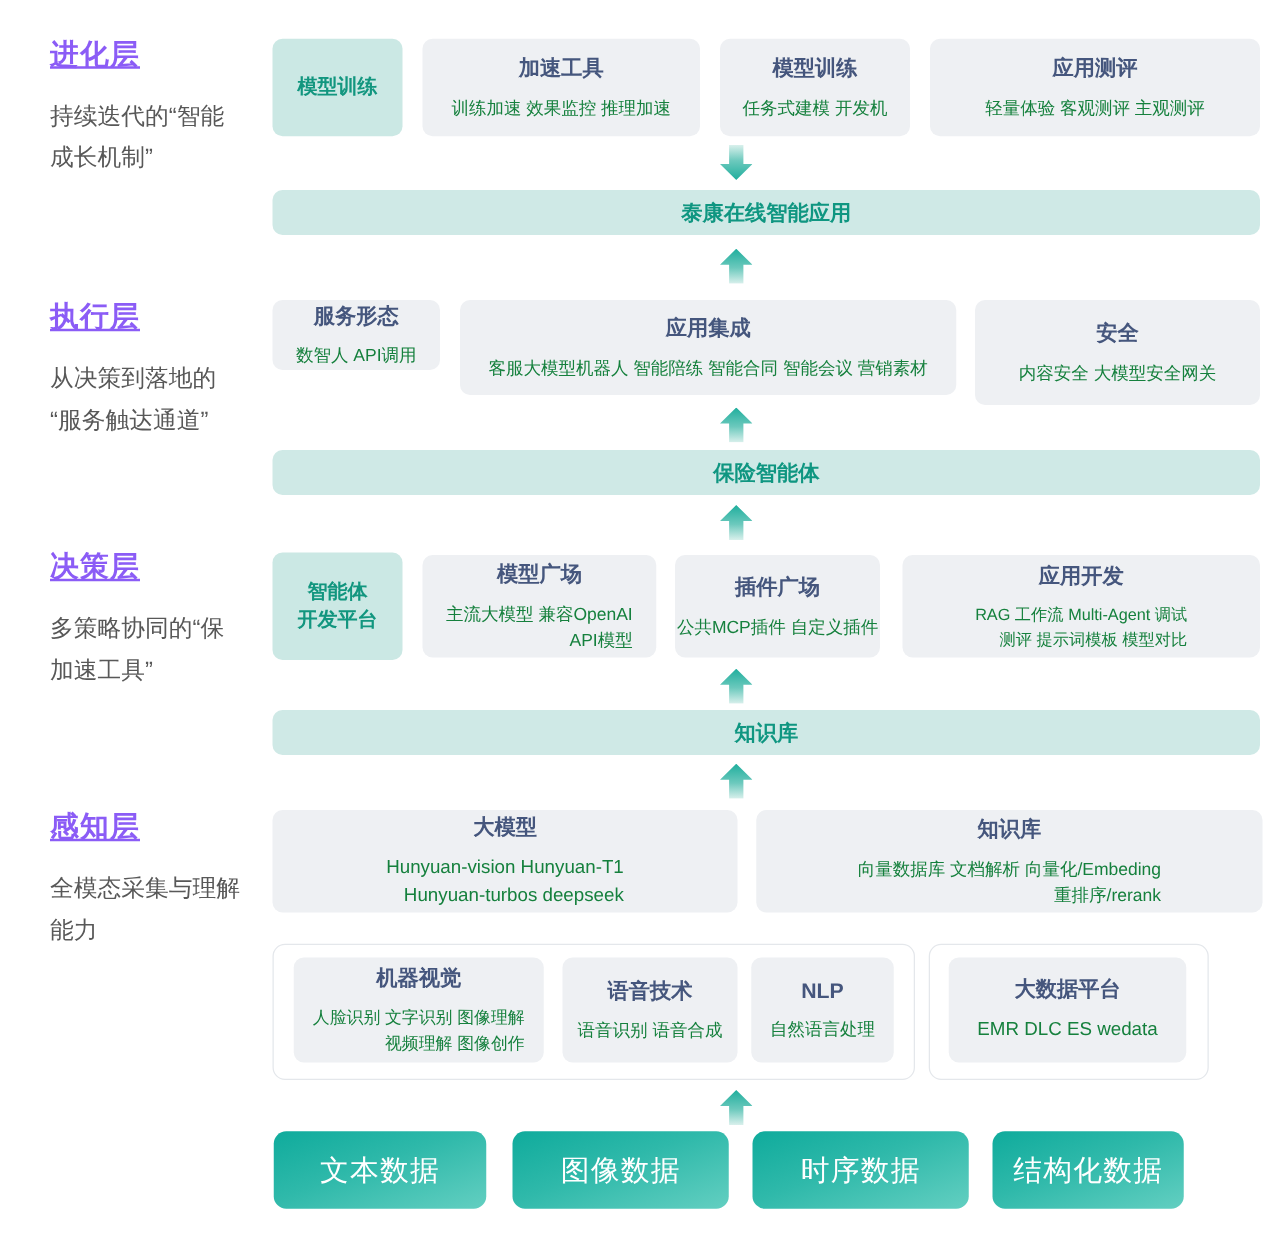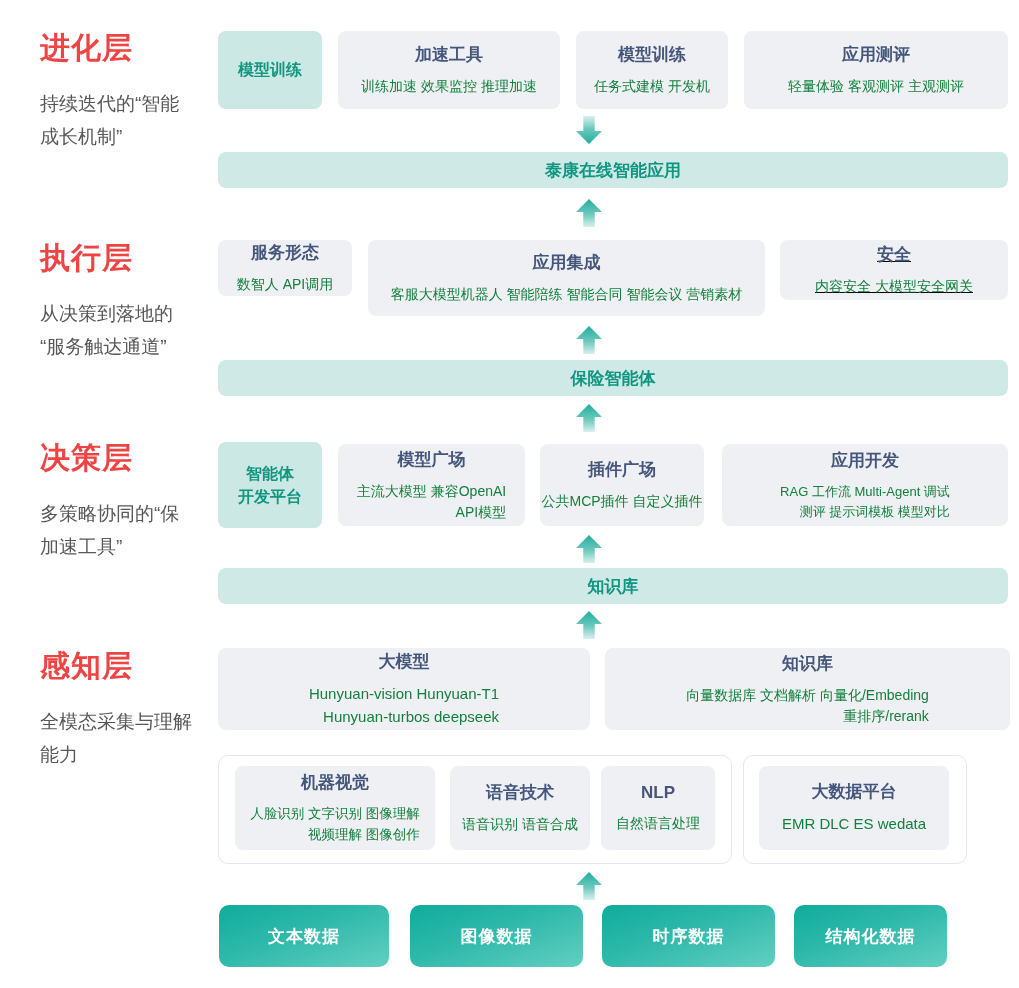--- a/index.html
+++ b/index.html
@@ -1,20 +1,20 @@
 <!DOCTYPE html>
 <html><head>
 <meta charset="utf-8">
 <style>
   html,body { margin:0; padding:0; background:#ffffff; }
   body { font-family:"Liberation Sans","DejaVu Sans",sans-serif; }
   .canvas { position:relative; width:1019px; height:988px; background:#ffffff; overflow:hidden; }
 
   .layer-label { position:absolute; left:40px; width:190px; }
-  .layer-title { font-size:30px; font-weight:bold; color:#ef4444; letter-spacing:1px; }
+  .layer-title { font-size:23px; font-weight:bold; color:#8b5cf6; letter-spacing:1px;text-decoration:underline; }
   .layer-desc  { margin-top:18px; font-size:19px; color:#585858; line-height:33px; white-space:pre-line; }
 
   .gbox { position:absolute; background:#eef0f3; border-radius:8px;
           display:flex; flex-direction:column; align-items:center; justify-content:center; gap:10px; }
   .gbox-title { font-size:17px; font-weight:bold; color:#45567d; }
   .gbox-items { font-size:14px; color:#15803d; white-space:pre-line; text-align:right; line-height:1.5; }
 
   .tbox { position:absolute; background:#cbe8e4; border-radius:8px;
           display:flex; align-items:center; justify-content:center;
           font-size:16px; font-weight:bold; color:#12967f; text-align:center;
@@ -28,21 +28,21 @@
   .arrow.up   { background:linear-gradient(180deg,#1fae9d 0%,#6cc9bd 55%,#d9f0ec 100%);
                 clip-path:polygon(50% 0%,100% 46%,72% 46%,72% 100%,28% 100%,28% 46%,0% 46%); }
   .arrow.down { background:linear-gradient(0deg,#1fae9d 0%,#6cc9bd 55%,#d9f0ec 100%);
                 clip-path:polygon(50% 100%,100% 54%,72% 54%,72% 0%,28% 0%,28% 54%,0% 54%); }
 
   .group { position:absolute; background:#ffffff; border:1px solid #e4e7eb; border-radius:10px; }
 
   .dbtn { position:absolute; height:62px; border-radius:10px;
           background:linear-gradient(160deg,#0fab9c 0%,#2fb9aa 45%,#63cfc1 100%);
           display:flex; align-items:center; justify-content:center;
-          font-size:17px; font-weight:bold; color:#ffffff; letter-spacing:1px; }
+          font-size:23px; font-weight:normal; color:#ffffff; letter-spacing:1px; }
 </style>
 </head>
 <body>
 
 <div class="canvas">
 
   <div class="layer-label" style="top:28px;">
     <div class="layer-title">进化层</div>
     <div class="layer-desc">持续迭代的“智能
 成长机制”</div>
@@ -85,21 +85,21 @@
   <div class="arrow up" style="top:199px;"></div>
 
   <div class="gbox" style="left:218px;top:240px;width:134px;height:56px;">
     <div class="gbox-title">服务形态</div>
     <div class="gbox-items">数智人  API调用</div>
   </div>
   <div class="gbox" style="left:368px;top:240px;width:397px;height:76px;">
     <div class="gbox-title">应用集成</div>
     <div class="gbox-items">客服大模型机器人  智能陪练  智能合同  智能会议  营销素材</div>
   </div>
-  <div class="gbox" style="left:780px;top:240px;width:228px;height:60px;text-decoration:underline;">
+  <div class="gbox" style="left:780px;top:240px;width:228px;height:84px;">
     <div class="gbox-title">安全</div>
     <div class="gbox-items">内容安全  大模型安全网关</div>
   </div>
 
   <div class="arrow up" style="top:326px;"></div>
 
   <div class="banner" style="top:360px;">保险智能体</div>
 
   <div class="arrow up" style="top:404px;"></div>
 

